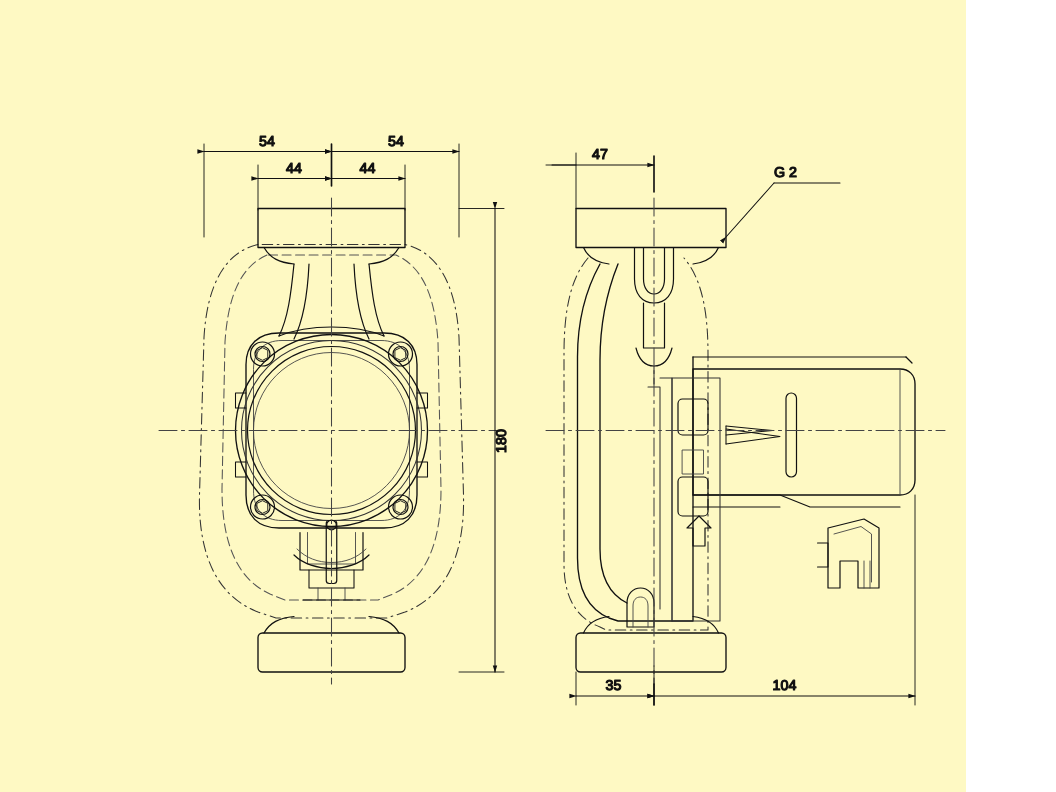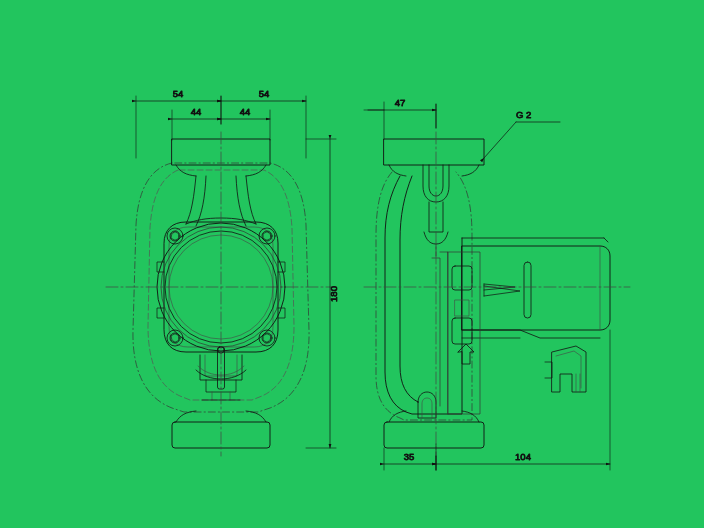--- a/index.html
+++ b/index.html
@@ -1,18 +1,18 @@
 <!DOCTYPE html>
 <html><head>
 <meta charset="utf-8">
 <style>
   html,body{margin:0;padding:0;background:#ffffff;}
   body{width:704px;height:528px;overflow:hidden;
        font-family:"Liberation Sans",sans-serif;color:#111;}
-  #stage{position:relative;width:704px;height:528px;background:#22c55e;}
+  #stage{position:relative;width:644px;height:528px;background:#fef9c3;}
   svg{display:block;}
   .dimtext{font-family:"Liberation Sans",sans-serif;font-size:9.5px;fill:#111;
            text-anchor:middle;dominant-baseline:alphabetic;}
   .leadtext{font-family:"Liberation Sans",sans-serif;font-size:9.5px;fill:#111;
             text-anchor:start;}
 </style>
 </head>
 <body>
 
 <div id="stage">

